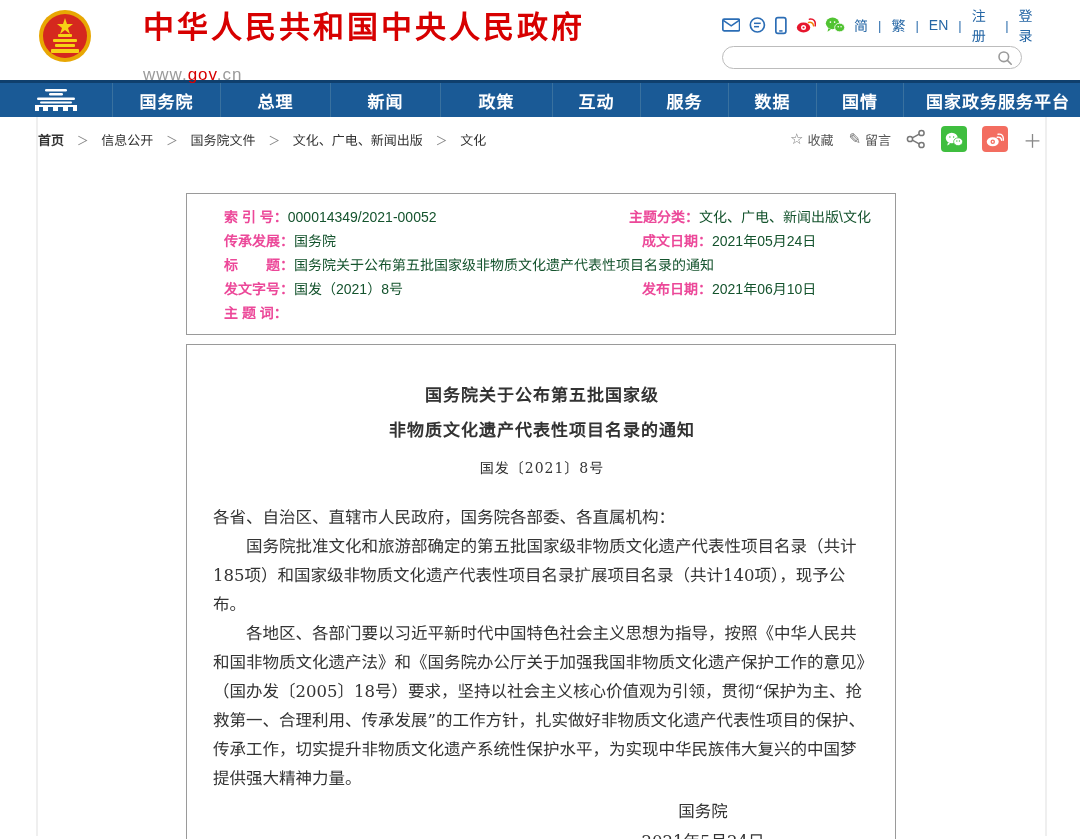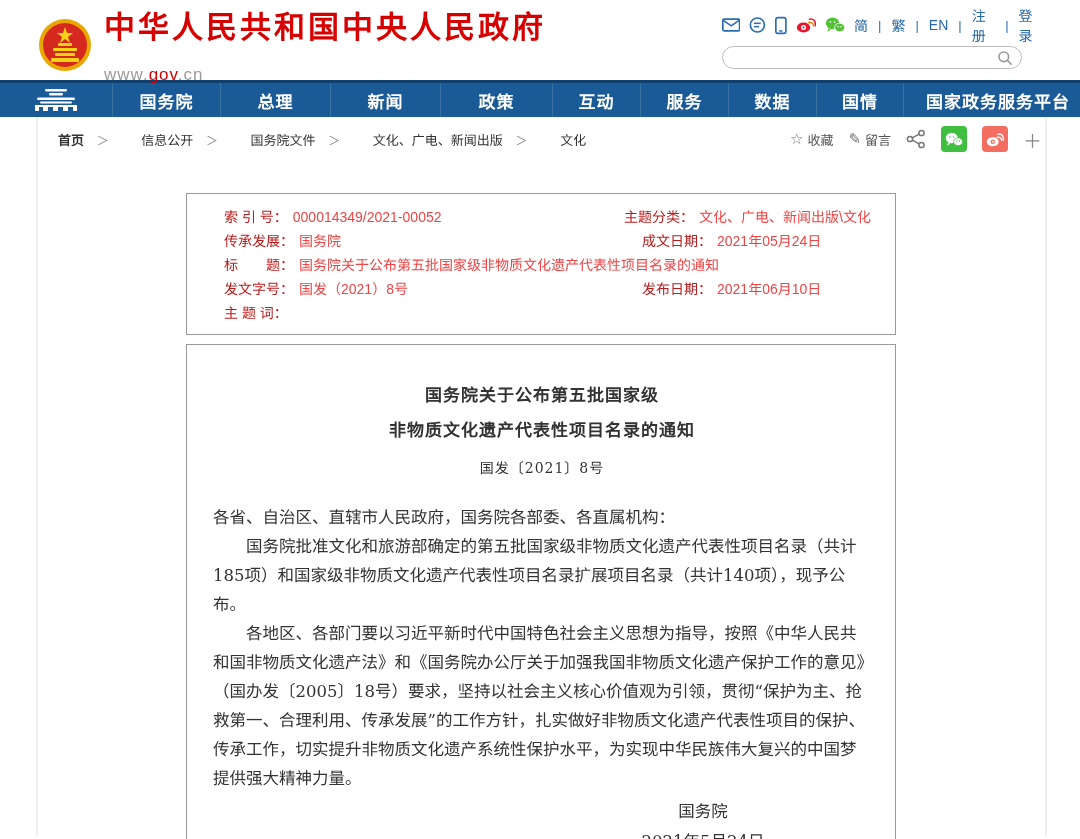--- a/index.html
+++ b/index.html
@@ -1,21 +1,21 @@
 <!DOCTYPE html>
 <html lang="zh-CN"><head>
 <meta charset="utf-8">
 <style>
   * { margin:0; padding:0; box-sizing:border-box; }
   html,body { width:1080px; height:839px; overflow:hidden; background:#fff;
     font-family:"Liberation Sans","DejaVu Sans",sans-serif; color:#333; }
 
   
   .topbar { position:relative; height:80px; background:#fff; }
-  .logo-area { position:absolute; left:38px; top:8px; display:flex; align-items:center; }
+  .logo-area { position:absolute; left:38px; top:8px; display:flex; align-items:flex-start;gap:39px; }
   .emblem { width:54px; height:60px; margin-right:12px; }
   .site-title { color:#d70000; font-size:31px; font-weight:bold; letter-spacing:3px; line-height:36px; margin-top:2px; }
   .site-url { font-size:17px; color:#9b9b9b; margin-top:19px; letter-spacing:1px; }
   .site-url .gov { color:#d70000; }
   .top-right { position:absolute; right:38px; top:12px; width:320px; }
   .icon-row { display:flex; align-items:center; justify-content:flex-end; gap:9px; height:26px; }
   .icon-row a.qlink { color:#2566a5; font-size:14px; text-decoration:none; }
   .icon-row .sep { color:#2f6fae; font-size:13px; margin:0 1px; }
   .search-pill { margin-top:8px; width:300px; height:23px; border:1px solid #bcbcbc; border-radius:12px;
     display:flex; align-items:center; justify-content:flex-end; padding-right:8px; background:#fff; }
@@ -25,21 +25,21 @@
   .navbar { display:flex; height:37px; background:#1a5a96; border-top:3px solid #0f3f6d; }
   .nav-home { width:112px; display:flex; align-items:center; justify-content:center; }
   .nav-item { display:flex; align-items:center; justify-content:center; color:#fff; font-size:17px;
     font-weight:bold; border-left:1px solid #39719f; cursor:pointer; letter-spacing:1px; }
   .w1{width:108px}.w2{width:110px}.w3{width:110px}.w4{width:112px}
   .w5{width:88px}.w6{width:88px}.w7{width:88px}.w8{width:87px}
   .nav-item.last { flex:1;padding-left:12px; }
 
   
   .crumb-row { height:44px; display:flex; align-items:center; padding:0 38px; font-size:13px; }
-  .crumb a { color:#333; text-decoration:none;margin-left:20px; }
+  .crumb a { color:#333; text-decoration:none; }
   .crumb .home { font-weight:bold; }
   .crumb .csep { color:#888; margin:0 9px; font-size:12px; }
   .crumb-actions { margin-left:auto; display:flex; align-items:center; gap:15px; color:#555; font-size:13px; }
   .act { display:flex; align-items:center; gap:4px; cursor:pointer; color:#555; }
   .act .glyph { font-size:15px; color:#777; }
   .sq { width:26px; height:26px; border-radius:4px; display:flex; align-items:center; justify-content:center; cursor:pointer; }
   .sq.wechat { background:#3fbe3f; }
   .sq.weibo { background:#f36d60; }
   .plus { color:#888; font-size:19px; cursor:pointer; }
 
@@ -47,22 +47,22 @@
   .content { position:relative; height:675px; background:#fff; }
   .vline { position:absolute; top:-44px; bottom:0; width:2px; background:#efefef; }
   .vline.left { left:36px; } .vline.right { right:33px; }
 
   .meta-box { position:absolute; left:186px; top:32px; width:710px; border:1px solid #9a9a9a;
     background:#fff; padding:11px 24px 9px 37px; font-size:14px; }
   .m-row { display:flex; line-height:24px; }
   .m-pair { display:flex; }
   .m-pair.lft { width:418px; }
   .m-pair.rgt { flex:1; }
-  .m-label { font-weight:normal; color:#b91c1c; white-space:pre; }
-  .m-val { color:#ef4444; margin-left:5px; white-space:pre; }
+  .m-label { font-weight:bold; color:#ec4899; white-space:pre; }
+  .m-val { color:#14532d; white-space:pre; }
 
   .doc-box { position:absolute; left:186px; top:183px; width:710px; height:640px; border:1px solid #9a9a9a;
     background:#fff; padding:33px 24px 0 26px;
     font-family:"DejaVu Serif","Liberation Serif",serif; }
   .doc-title { text-align:center; font-size:17px; font-weight:bold; color:#333; line-height:35px; letter-spacing:1px; }
   .doc-number { text-align:center; font-size:14px; color:#333; margin-top:9px; letter-spacing:1px; }
   .doc-body { margin-top:26px; font-size:16.5px; line-height:29px; color:#333; }
   .para { text-indent:2em; }
   .para.salutation { text-indent:0; }
   .sign-wrap { display:flex; flex-direction:column; align-items:flex-end; padding-right:102px; margin-top:4px; }

